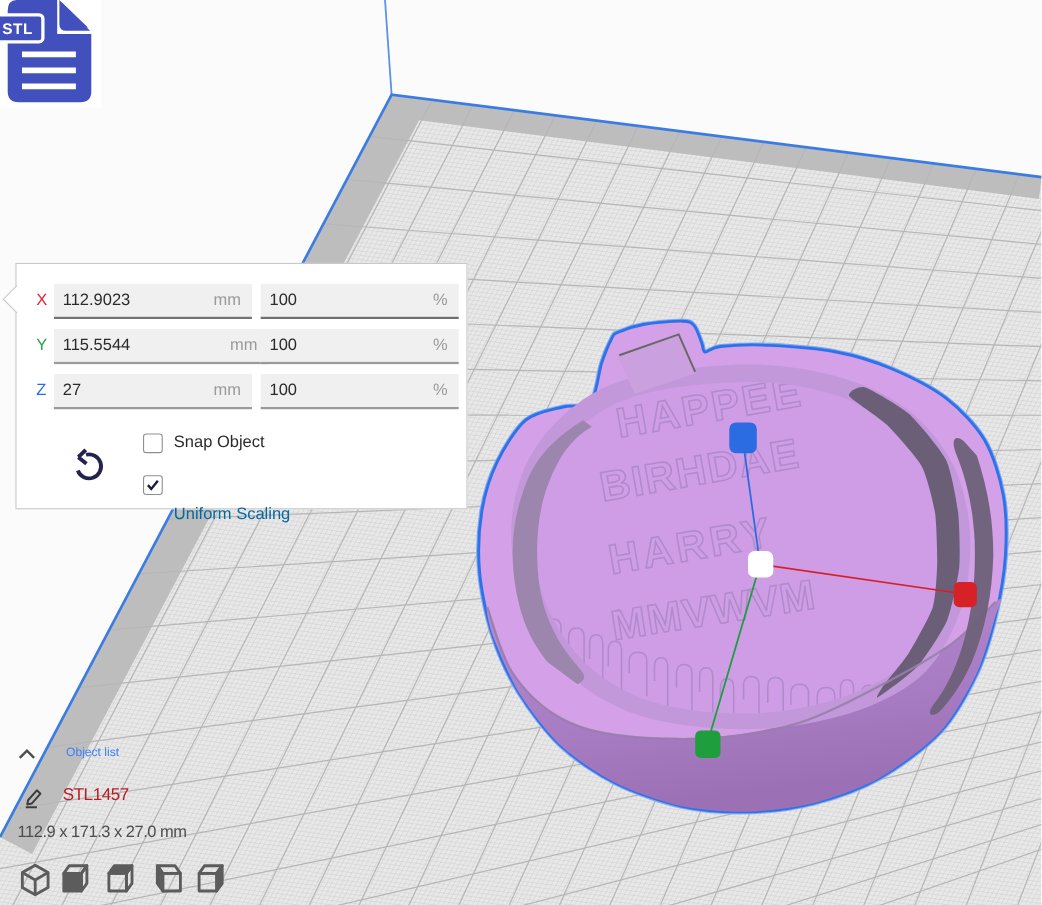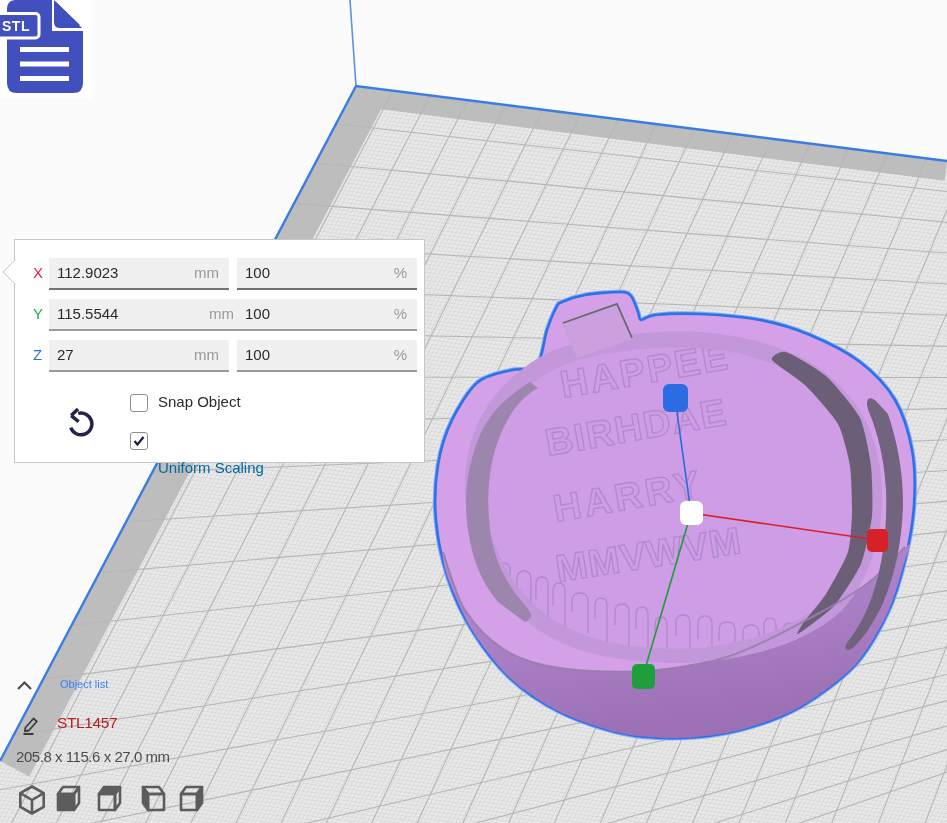--- a/index.html
+++ b/index.html
@@ -190,21 +190,21 @@
 <div style="position:absolute;left:0;top:0;font-family:'Liberation Sans',sans-serif;">
 <svg width="18" height="12" viewBox="0 0 18 12" style="position:absolute;left:16px;top:680px;">
         <path d="M2,9 L8.5,2.5 L15,9" fill="none" stroke="#4d4d4d" stroke-width="2.2"></path>
       </svg>
 <div style="position:absolute;left:49px;top:678px;font-size:11px;color:#3b82f6;white-space:nowrap;margin-left:11px;">Object list</div>
 <svg width="18" height="19" viewBox="0 0 18 19" style="position:absolute;left:22px;top:716px;">
 <path d="M3.5,11.5 L11.5,2.5 L14.8,5.5 L6.8,14.5 L2.8,15.3 Z" fill="none" stroke="#3c3c3c" stroke-width="1.8" stroke-linejoin="round"></path>
 <line x1="1.5" y1="18" x2="11.5" y2="18" stroke="#3c3c3c" stroke-width="2"></line>
 </svg>
 <div style="position:absolute;left:57px;top:714px;font-size:15.5px;letter-spacing:-0.4px;color:#b91c1c;white-space:nowrap;">STL1457</div>
-<div style="position:absolute;left:16px;top:748px;font-size:15px;letter-spacing:-0.45px;color:#4d4d4d;white-space:nowrap;">205.8 x 115.6 x 27.0 mm</div>
+<div style="position:absolute;left:16px;top:748px;font-size:15px;letter-spacing:-0.45px;color:#4d4d4d;white-space:nowrap;">112.9 x 171.3 x 27.0 mm</div>
 </div>
 
 <svg width="947" height="823" viewBox="0 0 947 823" style="position:absolute;left:0;top:0;pointer-events:none;">
       <polygon points="32.0,786.5 43.7,793.2 43.7,806.8 32.0,813.5 20.3,806.8 20.3,793.2" fill="none" stroke="#5c5c5c" stroke-width="2.6" stroke-linejoin="round"></polygon>
       <path d="M32,800 L20.3,793.2 M32,800 L43.7,793.2 M32,800 L32,813.5" fill="none" stroke="#5c5c5c" stroke-width="2.6"></path>
       <polygon points="58,794 63,787 79,787 74,794" fill="none" stroke="#5c5c5c" stroke-width="2.6" stroke-linejoin="round"></polygon>
       <polygon points="74,794 79,787 79,803 74,810" fill="none" stroke="#5c5c5c" stroke-width="2.6" stroke-linejoin="round"></polygon>
       <polygon points="58,794 74,794 74,810 58,810" fill="#5c5c5c" stroke="#5c5c5c" stroke-width="2.6" stroke-linejoin="round"></polygon>
       <polygon points="99,794 104,787 120,787 115,794" fill="#5c5c5c" stroke="#5c5c5c" stroke-width="2.6" stroke-linejoin="round"></polygon>
       <polygon points="115,794 120,787 120,803 115,810" fill="none" stroke="#5c5c5c" stroke-width="2.6" stroke-linejoin="round"></polygon>

